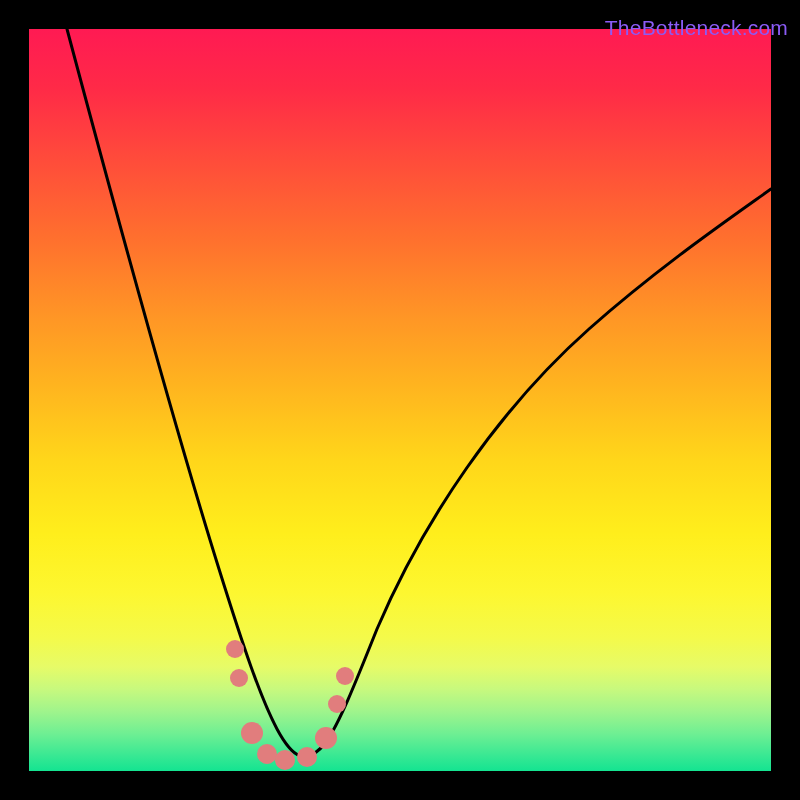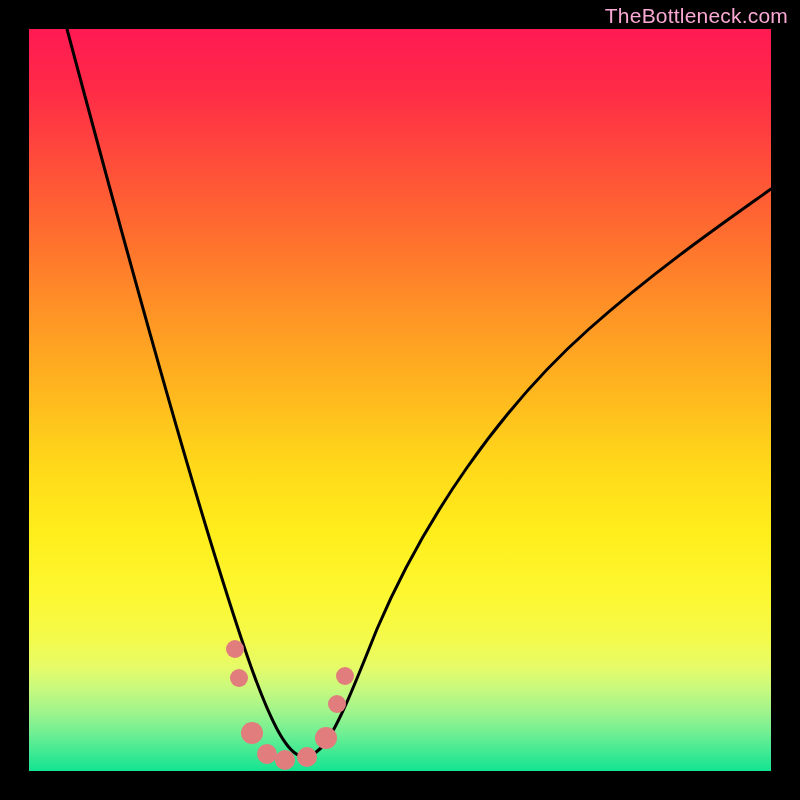--- a/index.html
+++ b/index.html
@@ -49,25 +49,25 @@
     );
   }
   svg.curve {
     position: absolute;
     inset: 0;
     width: 742px;
     height: 742px;
   }
   .attribution {
     position: absolute;
-    top: 4px;
+    top: 16px;
     right: 12px;
     font-family: Arial, Helvetica, sans-serif;
     font-size: 21px;
-    color: #f9a8d4;
+    color: #8b5cf6;
     letter-spacing: 0.2px;
     user-select: none;
   }
 </style>
 </head>
 <body>
 
 <div class="frame">
   <div class="plot">
     <div class="gradient"></div>

